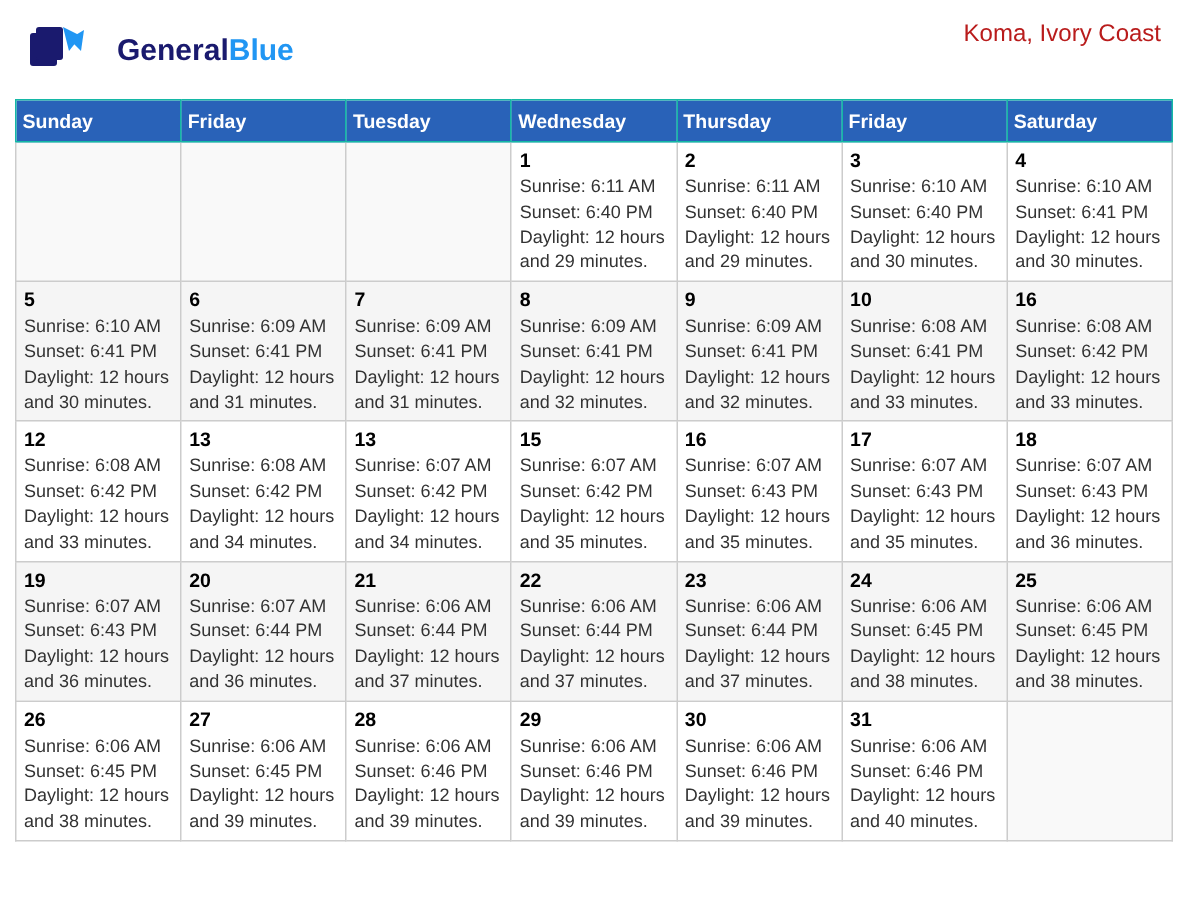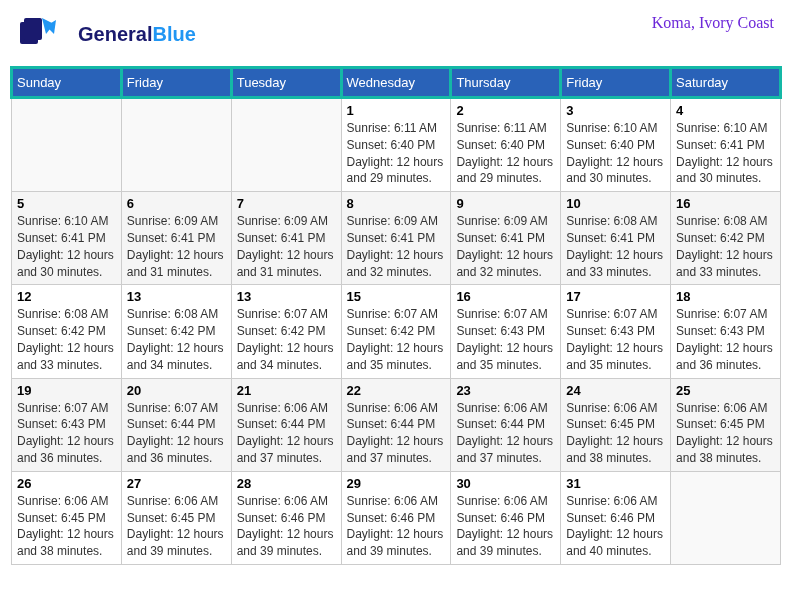--- a/index.html
+++ b/index.html
@@ -25,38 +25,37 @@
     .title-block {
       text-align: right;
     }
     .main-title {
       font-size: 36px;
       font-weight: bold;
       color: #1a1a6e;
     }
     .subtitle {
       font-size: 16px;
-      color: #6d28d9;
-      font-family: Liberation Serif, serif;
+      color: #b91c1c;
     }
     .calendar {
       width: 100%;
       border-collapse: collapse;
       font-size: 11px;
     }
     .calendar thead tr {
       background-color: #2962b8;
       color: #fff;
     }
     .calendar thead th {
       padding: 6px 4px;
       text-align: left;
       font-size: 13px;
-      font-weight: normal;
-      border: 3px solid #14b8a6;
+      font-weight: bold;
+      border: 1px solid #14b8a6;
       margin-left: 38px;
     }
     .calendar tbody td {
       border: 1px solid #ccc;
       padding: 4px 5px;
       vertical-align: top;
       width: 14.28%;
       min-height: 80px;
       background: #fff;
     }

